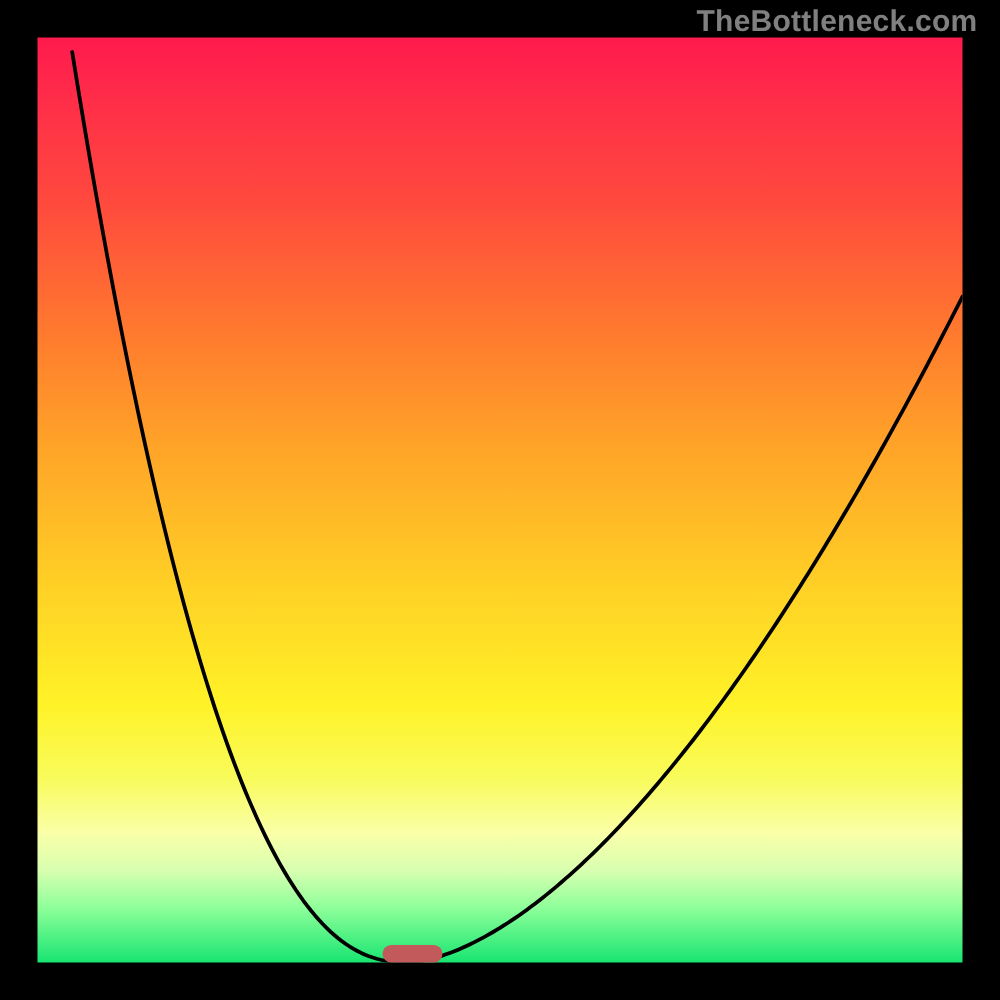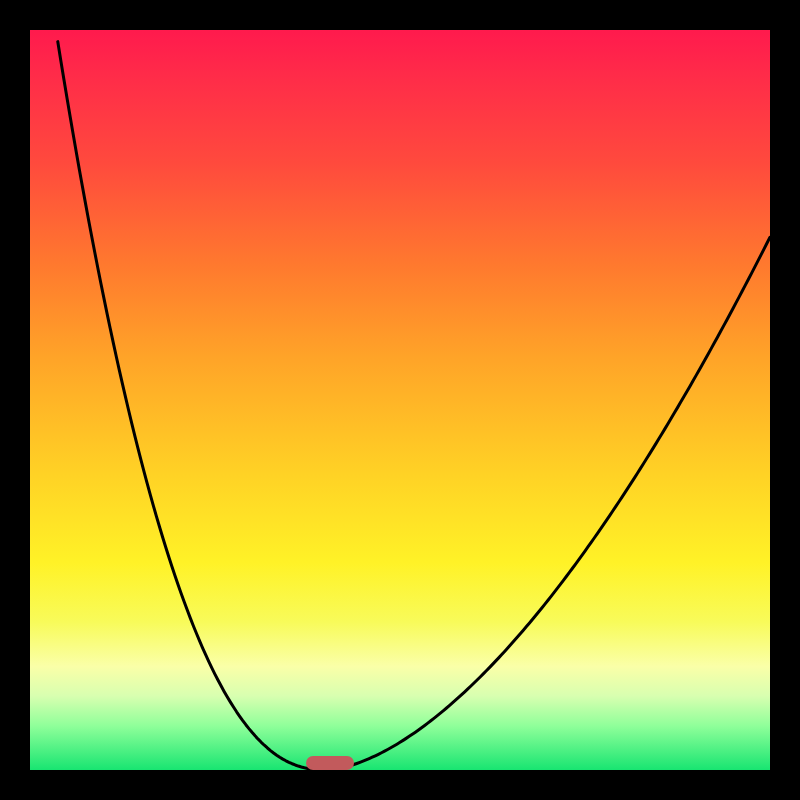--- a/index.html
+++ b/index.html
@@ -32,20 +32,21 @@
   .marker{
     position:absolute;
     height:14px;border-radius:7px;
     background:#c25a5c;
   }
 </style>
 </head>
 <body>
 <div class="canvas">
 
+  <div class="watermark">TheBottleneck.com</div>
 
   <div class="plot">
     <svg class="curve" viewBox="0 0 740 740" preserveAspectRatio="none">
       <path id="curvePath" fill="none" stroke="#000" stroke-width="3" stroke-linecap="round" stroke-linejoin="round" d="M27.75 11.61 L30.83 30.72 L33.92 49.54 L37.00 68.08 L40.08 86.34 L43.17 104.31 L46.25 122.00 L49.33 139.41 L52.42 156.54 L55.50 173.38 L58.58 189.95 L61.67 206.24 L64.75 222.26 L67.83 238.00 L70.92 253.46 L74.00 268.66 L77.08 283.58 L80.17 298.23 L83.25 312.61 L86.33 326.72 L89.42 340.57 L92.50 354.15 L95.58 367.46 L98.67 380.51 L101.75 393.30 L104.83 405.83 L107.92 418.09 L111.00 430.10 L114.08 441.85 L117.17 453.35 L120.25 464.59 L123.33 475.57 L126.42 486.31 L129.50 496.79 L132.58 507.03 L135.67 517.01 L138.75 526.75 L141.83 536.25 L144.92 545.50 L148.00 554.51 L151.08 563.28 L154.17 571.80 L157.25 580.10 L160.33 588.15 L163.42 595.97 L166.50 603.56 L169.58 610.92 L172.67 618.04 L175.75 624.94 L178.83 631.61 L181.92 638.06 L185.00 644.29 L188.08 650.29 L191.17 656.08 L194.25 661.65 L197.33 667.00 L200.42 672.14 L203.50 677.07 L206.58 681.79 L209.67 686.30 L212.75 690.61 L215.83 694.72 L218.92 698.63 L222.00 702.33 L225.08 705.85 L228.17 709.16 L231.25 712.29 L234.33 715.23 L237.42 717.99 L240.50 720.56 L243.58 722.96 L246.67 725.18 L249.75 727.22 L252.83 729.10 L255.92 730.81 L259.00 732.35 L262.08 733.74 L265.17 734.97 L268.25 736.05 L271.33 736.99 L274.42 737.79 L277.50 738.45 L280.58 738.98 L283.67 739.39 L286.75 739.68 L289.83 739.88 L292.92 739.97 L296.00 740.00 L299.08 739.85 L302.17 739.54 L305.25 739.10 L308.33 738.56 L311.42 737.92 L314.50 737.19 L317.58 736.37 L320.67 735.48 L323.75 734.51 L326.83 733.46 L329.92 732.35 L333.00 731.17 L336.08 729.92 L339.17 728.61 L342.25 727.24 L345.33 725.81 L348.42 724.31 L351.50 722.76 L354.58 721.15 L357.67 719.49 L360.75 717.77 L363.83 716.00 L366.92 714.17 L370.00 712.29 L373.08 710.36 L376.17 708.38 L379.25 706.35 L382.33 704.27 L385.42 702.14 L388.50 699.96 L391.58 697.73 L394.67 695.46 L397.75 693.14 L400.83 690.77 L403.92 688.36 L407.00 685.90 L410.08 683.40 L413.17 680.86 L416.25 678.27 L419.33 675.63 L422.42 672.96 L425.50 670.24 L428.58 667.47 L431.67 664.67 L434.75 661.83 L437.83 658.94 L440.92 656.01 L444.00 653.04 L447.08 650.03 L450.17 646.98 L453.25 643.89 L456.33 640.76 L459.42 637.59 L462.50 634.39 L465.58 631.14 L468.67 627.86 L471.75 624.53 L474.83 621.17 L477.92 617.77 L481.00 614.33 L484.08 610.86 L487.17 607.35 L490.25 603.80 L493.33 600.21 L496.42 596.59 L499.50 592.93 L502.58 589.24 L505.67 585.51 L508.75 581.74 L511.83 577.94 L514.92 574.10 L518.00 570.23 L521.08 566.32 L524.17 562.38 L527.25 558.40 L530.33 554.39 L533.42 550.34 L536.50 546.26 L539.58 542.14 L542.67 537.99 L545.75 533.81 L548.83 529.59 L551.92 525.34 L555.00 521.06 L558.08 516.74 L561.17 512.39 L564.25 508.01 L567.33 503.59 L570.42 499.14 L573.50 494.66 L576.58 490.15 L579.67 485.60 L582.75 481.02 L585.83 476.41 L588.92 471.77 L592.00 467.09 L595.08 462.39 L598.17 457.65 L601.25 452.88 L604.33 448.08 L607.42 443.25 L610.50 438.38 L613.58 433.49 L616.67 428.56 L619.75 423.61 L622.83 418.62 L625.92 413.60 L629.00 408.55 L632.08 403.47 L635.17 398.36 L638.25 393.22 L641.33 388.05 L644.42 382.85 L647.50 377.62 L650.58 372.36 L653.67 367.07 L656.75 361.76 L659.83 356.41 L662.92 351.03 L666.00 345.62 L669.08 340.18 L672.17 334.72 L675.25 329.22 L678.33 323.69 L681.42 318.14 L684.50 312.56 L687.58 306.95 L690.67 301.31 L693.75 295.64 L696.83 289.94 L699.92 284.21 L703.00 278.46 L706.08 272.67 L709.17 266.86 L712.25 261.02 L715.33 255.15 L718.42 249.26 L721.50 243.33 L724.58 237.38 L727.67 231.40 L730.75 225.39 L733.83 219.35 L736.92 213.29 L740.00 207.20 "></path>
     </svg>
     <div id="marker" class="marker" style="left: 275.65px; top: 725.6px; width: 48.1px; background: rgb(194, 90, 92);"></div>
   </div>
 
 </div>
 

